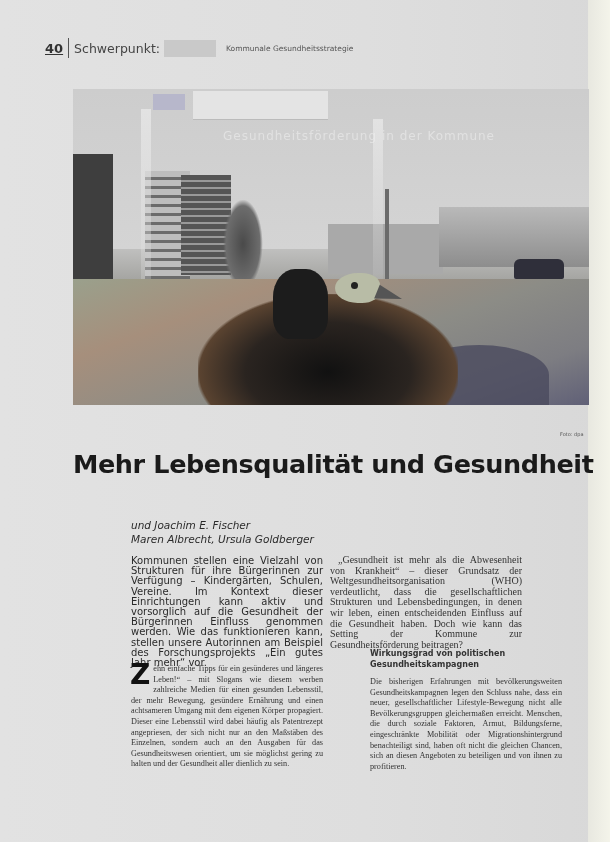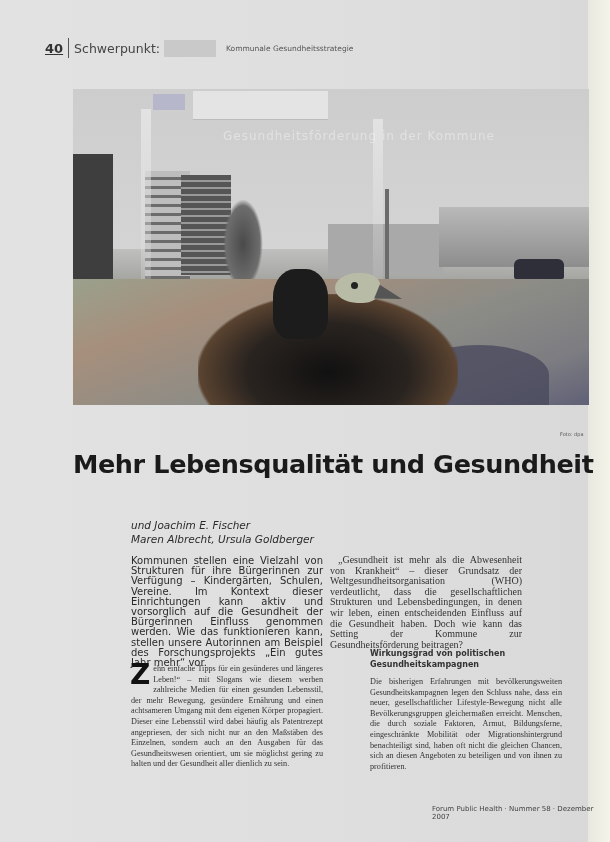--- a/index.html
+++ b/index.html
@@ -120,14 +120,13 @@
   </div>
 
   <div class="bodyright">
     <p>„Gesundheit ist mehr als die Abwesenheit von Krankheit“ – dieser Grundsatz der Weltgesundheitsorganisation (WHO) verdeutlicht, dass die gesellschaftlichen Strukturen und Lebensbedingungen, in denen wir leben, einen entscheidenden Einfluss auf die Gesundheit haben. Doch wie kann das Setting der Kommune zur Gesundheitsförderung beitragen?</p>
   </div>
 
   <div class="subhead">Wirkungsgrad von politischen Gesundheitskampagnen</div>
 
   <div class="bodyright2">Die bisherigen Erfahrungen mit bevölkerungsweiten Gesundheitskampagnen legen den Schluss nahe, dass ein neuer, gesellschaftlicher Lifestyle-Bewegung nicht alle Bevölkerungsgruppen gleichermaßen erreicht. Menschen, die durch soziale Faktoren, Armut, Bildungsferne, eingeschränkte Mobilität oder Migrationshintergrund benachteiligt sind, haben oft nicht die gleichen Chancen, sich an diesen Angeboten zu beteiligen und von ihnen zu profitieren.</div>
 
-  <div class="footer">Forum Public Health · Nummer 58 · Dezember 2007</div>
 </div>
 
 </body></html>

